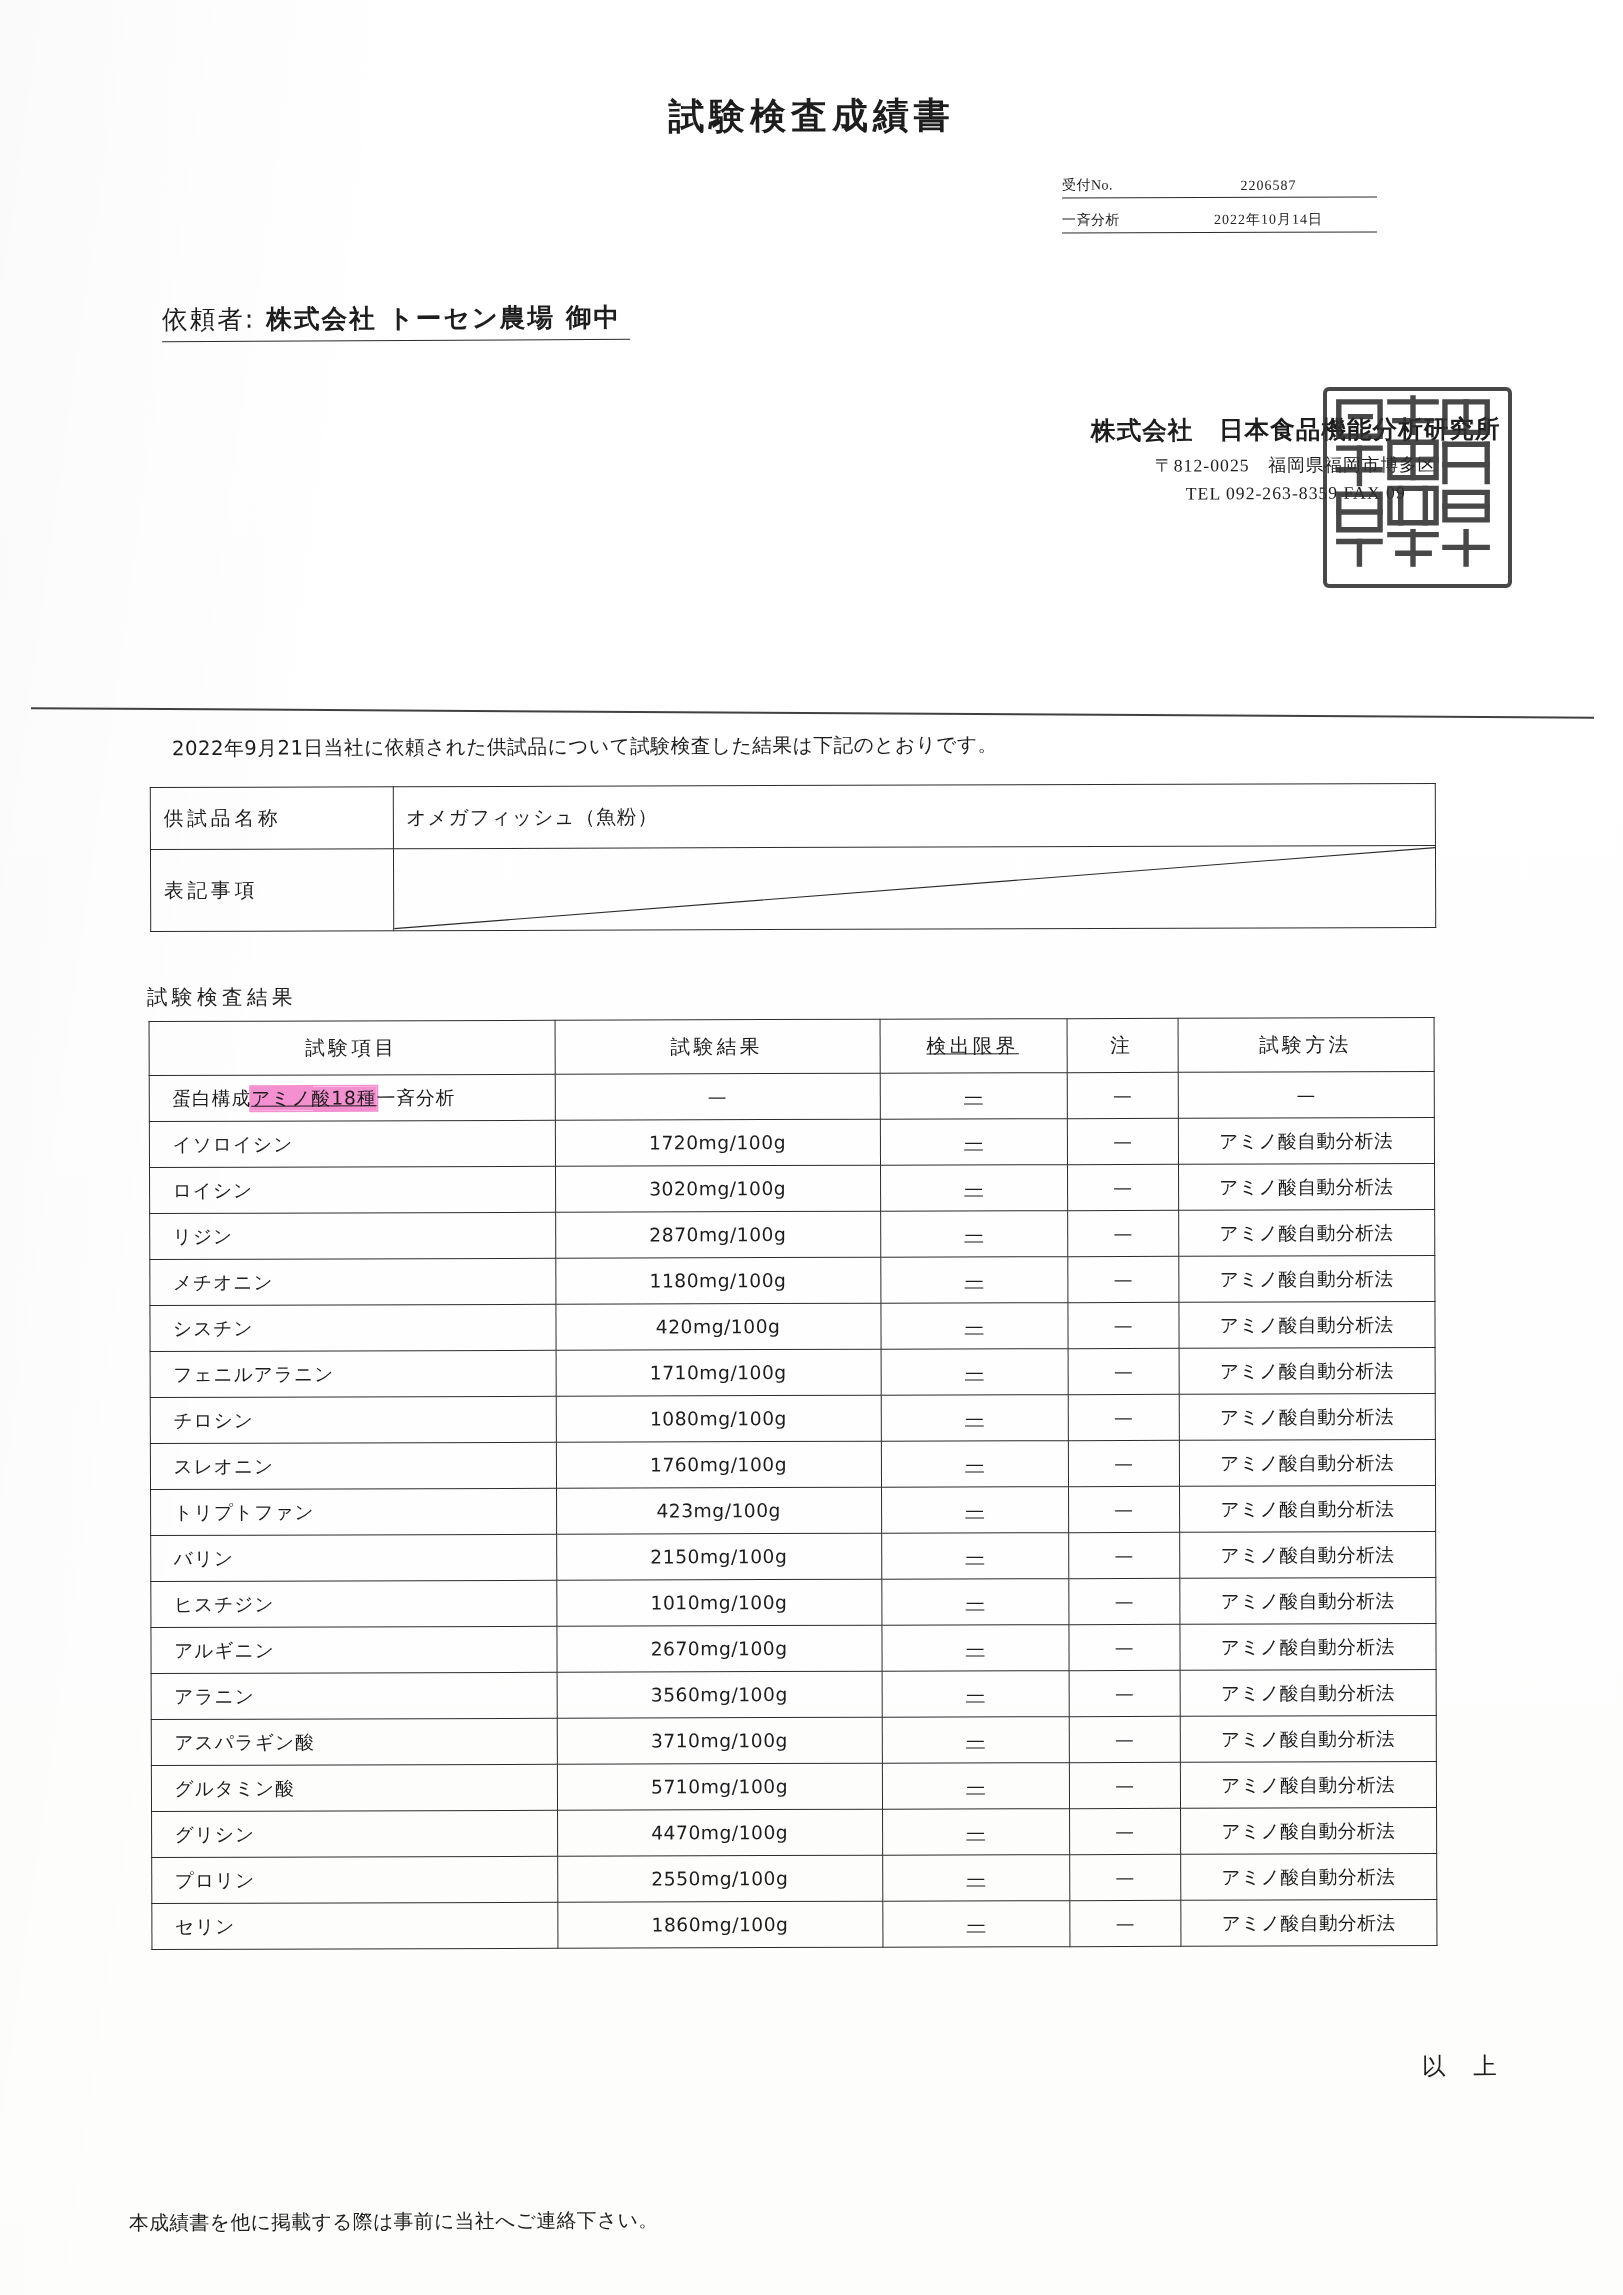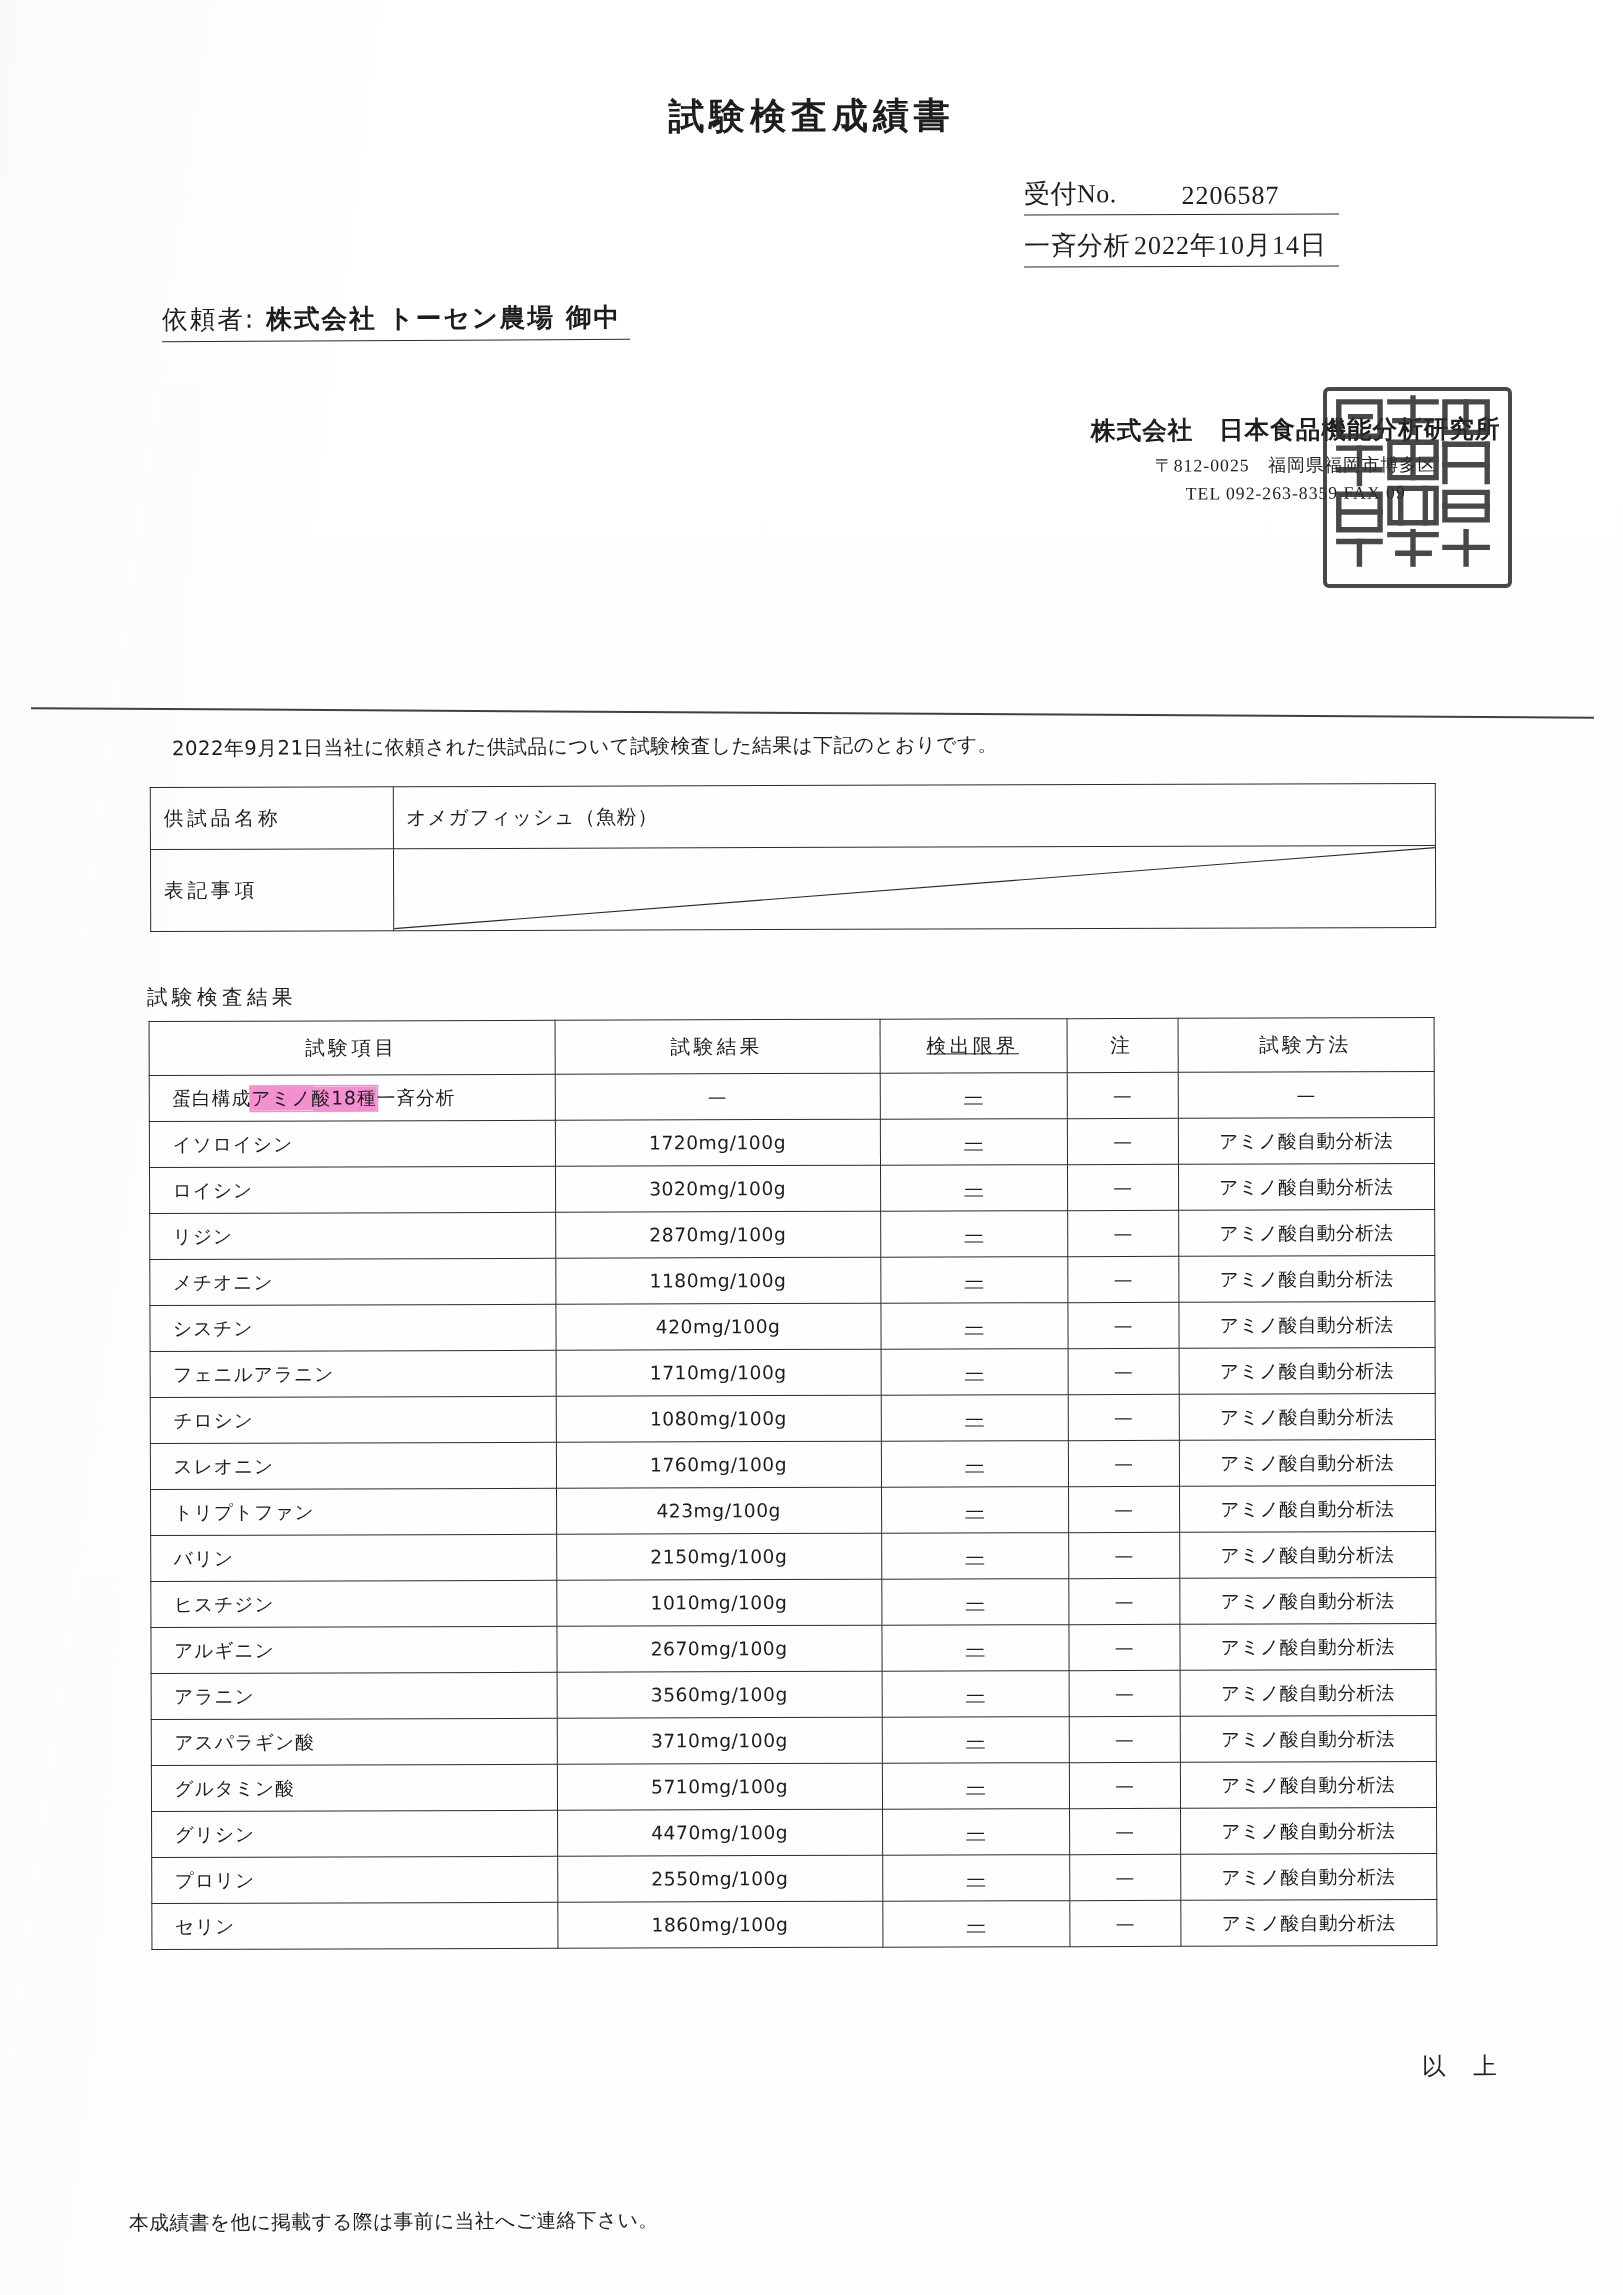--- a/index.html
+++ b/index.html
@@ -30,22 +30,22 @@
   
   #doc-title{
     left:0;right:0;top:92px;text-align:center;
     font-size:36px;font-weight:700;letter-spacing:4.9px;
     font-family:"DejaVu Sans","Liberation Sans",sans-serif;
     transform:rotate(-0.25deg);
   }
 
   
   #header-meta{
-    left:1024px;top:176px;width:315px;
-    font-size:26px;letter-spacing:0.5px;
+    left:1062px;top:176px;width:315px;
+    font-size:14px;letter-spacing:0.5px;
   }
   .meta-row{
     display:flex;align-items:flex-end;
     border-bottom:1px solid #2a2a2a;
     padding-bottom:2.9px;margin-bottom:12.8px;
     transform:rotate(-0.2deg);
   }
   .meta-label{width:98px;white-space:nowrap;}
   .meta-value{flex:1;text-align:center;letter-spacing:1px;}
 
@@ -264,21 +264,21 @@
     <tr>
       <th class="c-item">試験項目</th>
       <th class="c-result">試験結果</th>
       <th class="c-limit">検出限界</th>
       <th class="c-note">注</th>
       <th class="c-method">試験方法</th>
     </tr>
   </thead>
   <tbody id="results-body">
       <tr>
-        <td class="c-item"><span>蛋白構成</span><span class="hl" style="background: rgb(244, 143, 208); box-shadow: rgb(244, 143, 208) 0px 0px 0px 1.5px;">アミノ酸18種</span><span>一斉分析</span></td>
+        <td class="c-item"><span>蛋白構成</span><span class="hl" style="background: rgb(244, 143, 208); box-shadow: rgb(244, 143, 208) 0px 0px 0px 1.5px; text-decoration: underline;">アミノ酸18種</span><span>一斉分析</span></td>
         <td class="c-result">—</td>
         <td class="c-limit">—</td>
         <td class="c-note">—</td>
         <td class="c-method">—</td>
       </tr>
       <tr>
         <td class="c-item">イソロイシン</td>
         <td class="c-result">1720mg/100g</td>
         <td class="c-limit">—</td>
         <td class="c-note">—</td>

